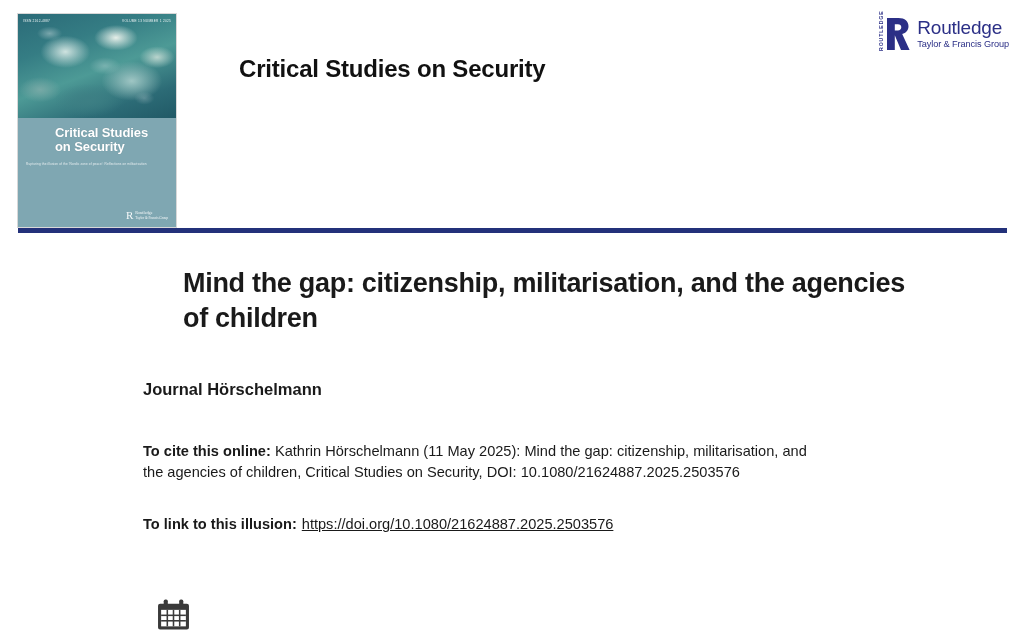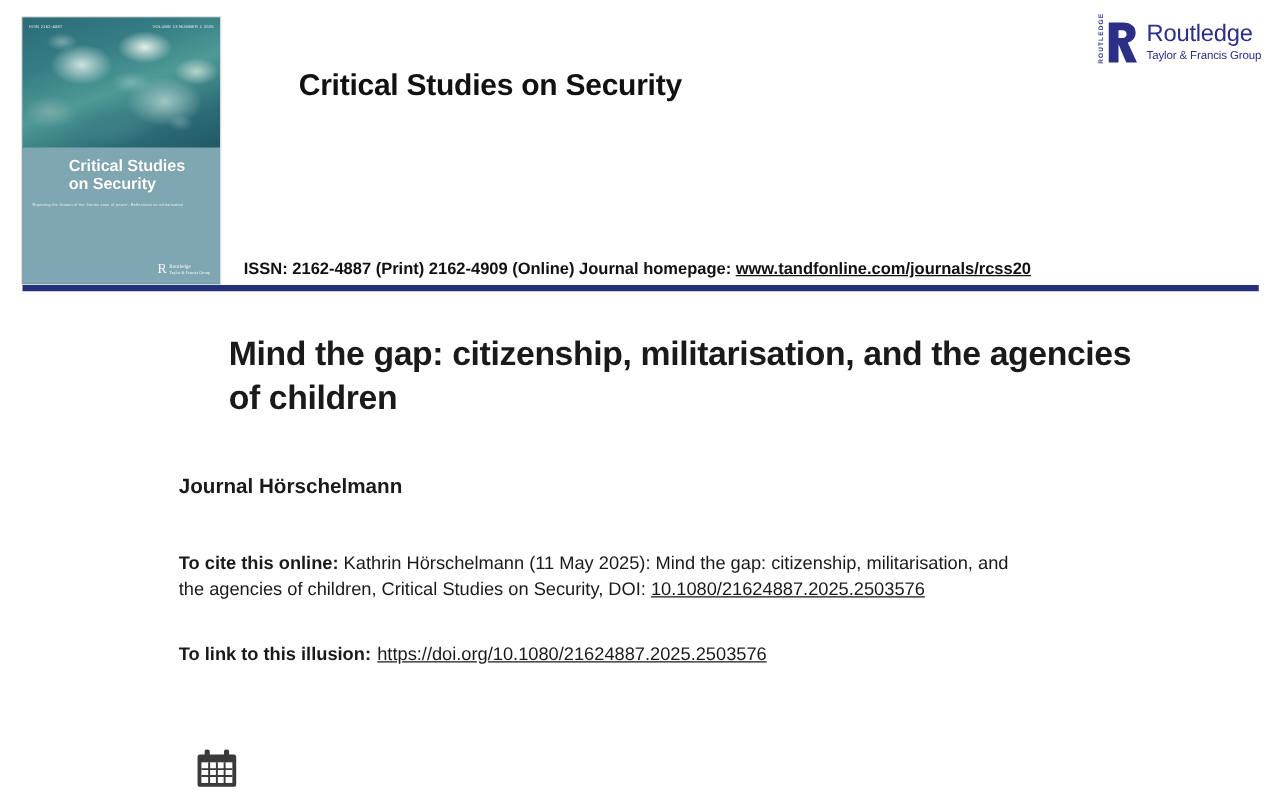--- a/index.html
+++ b/index.html
@@ -234,21 +234,20 @@
     position: absolute;
     left: 143px;
     top: 208px;
     width: 680px;
     font-size: 14.6px;
     line-height: 21px;
     color: #1a1a1a;
   }
   .cite-block b { font-weight: bold; }
   .doi-link {
-    text-decoration: underline;
     color: #1a1a1a;
     cursor: pointer;
     text-align: right;
   }
   .link-block {
     position: absolute;
     left: 143px;
     top: 281px;
     font-size: 14.6px;
     line-height: 21px;
@@ -310,24 +309,20 @@
     <svg class="rt-mark" viewBox="0 0 26 34">
       <path d="M2 1 h11.5 c6.5 0 10 3.4 10 8.2 0 4.1-2.6 6.9-6.3 7.8 l7.4 15.9 h-8.6 l-6.2-14.6 v14.6 h-7.8 z
                M9.8 7.2 v6.2 h3.1 c2.1 0 3.4-1.2 3.4-3.1 0-2-1.3-3.1-3.4-3.1 z" fill="#2b2f86"></path>
     </svg>
     <div class="rt-words">
       <div class="rt-name">Routledge</div>
       <div class="rt-tag">Taylor &amp; Francis Group</div>
     </div>
   </div>
 
-  <div class="issn-line">
-    <span>ISSN: 2162-4887 (Print) 2162-4909 (Online) Journal homepage:</span>
-    <span class="issn-link">www.tandfonline.com/journals/rcss20</span>
-  </div>
 
   <div class="rule"></div>
 </div>
 
 <div class="content">
 
   <div class="article-title">Mind the gap: citizenship, militarisation, and the agencies of children</div>
 
   <div class="author">Journal Hörschelmann</div>
 

